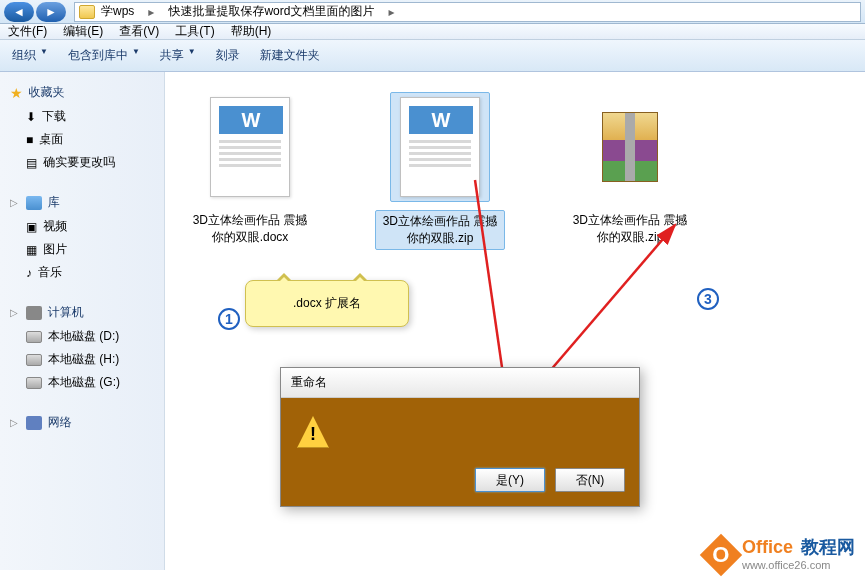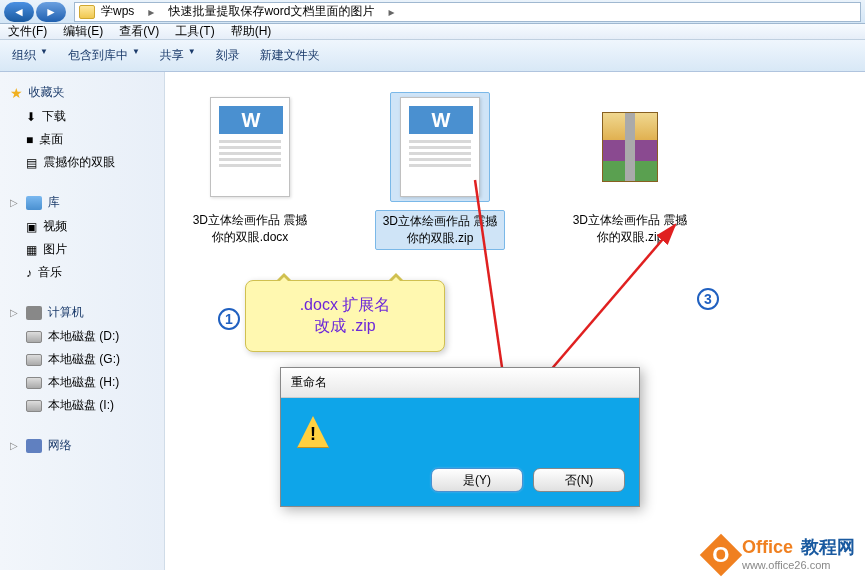--- a/index.html
+++ b/index.html
@@ -40,40 +40,40 @@
     .file-page { width: 80px; height: 100px; background: #fff; border: 1px solid #c0c0c0; box-shadow: 1px 1px 3px rgba(0,0,0,0.15); position: relative; padding: 8px; }
     .file-page .top-badge { width: 64px; height: 28px; background: #4a90d0; display: flex; align-items: center; justify-content: center; margin-bottom: 6px; }
     .file-page .top-badge .w { color: #fff; font-size: 20px; font-weight: bold; }
     .file-page .line { height: 3px; background: #d8d8d8; margin: 3px 0; }
     .file-item.selected .file-icon-wrap { background: #cfe4f7; border: 1px solid #7ab8e8; border-radius: 2px; padding: 4px; }
     .file-item.selected .file-label { background: #cfe4f7; border: 1px solid #7ab8e8; border-radius: 2px; }
     .file-label { padding: 2px 4px; line-height: 1.4; }
     .rar-icon { width: 56px; height: 70px; background: linear-gradient(to bottom, #f0d890 0%, #e0b050 40%, #8a4a90 40%, #8a4a90 70%, #5aa050 70%); border: 1px solid #886020; position: relative; }
     .rar-icon::before { content: ''; position: absolute; left: 50%; top: 0; width: 10px; height: 100%; background: #aaa; transform: translateX(-50%); }
     
-    .callout { position: absolute; left: 245px; top: 280px; width: 200px; background: #fff8b0; border: 1px solid #d0c050; border-radius: 8px; padding: 14px 16px; color: #6d28d9; font-size: 16px; text-align: center; box-shadow: 2px 2px 6px rgba(0,0,0,0.2); }
+    .callout { position: absolute; left: 245px; top: 280px; width: 164px; background: #fff8b0; border: 1px solid #d0c050; border-radius: 8px; padding: 14px 16px; color: #000000; font-size: 12px; text-align: center; box-shadow: 2px 2px 6px rgba(0,0,0,0.2); }
     .callout::before, .callout::after { content: ''; position: absolute; top: -12px; width: 0; height: 0; border: 8px solid transparent; border-bottom-color: #fff8b0; }
     .callout::before { left: 30px; border-bottom-color: #d0c050; top: -16px; }
     .callout::after { left: 30px; }
     .callout .tail2 { position: absolute; top: -16px; right: 40px; width: 0; height: 0; border: 8px solid transparent; border-bottom-color: #d0c050; }
     .callout .tail2i { position: absolute; top: -12px; right: 40px; width: 0; height: 0; border: 8px solid transparent; border-bottom-color: #fff8b0; }
     
     .num-badge { position: absolute; width: 22px; height: 22px; border: 2px solid #2060c0; border-radius: 50%; display: flex; align-items: center; justify-content: center; color: #2060c0; font-weight: bold; font-size: 14px; background: #fff; }
     .badge1 { left: 218px; top: 308px; }
     .badge2 { left: 504px; top: 480px; }
     .badge3 { left: 697px; top: 288px; }
     
-    .dialog { position: absolute; left: 280px; top: 367px; width: 360px; background: #0ea5e9; border: 1px solid #888; box-shadow: 3px 3px 12px rgba(0,0,0,0.3); }
+    .dialog { position: absolute; left: 280px; top: 367px; width: 360px; background: #a16207; border: 1px solid #888; box-shadow: 3px 3px 12px rgba(0,0,0,0.3); }
     .dialog-title { background: linear-gradient(to bottom, #fff, #e8e8e8); border-bottom: 1px solid #ccc; padding: 6px 10px; font-size: 12px; }
     .dialog-body { padding: 18px 16px 12px; display: flex; gap: 14px; }
     .warn-icon { width: 32px; height: 32px; background: #ffd040; border: 1px solid #c09020; position: relative; clip-path: polygon(50% 0%, 100% 100%, 0% 100%); display: flex; align-items: center; justify-content: center; }
     .warn-icon span { color: #000; font-weight: bold; font-size: 18px; margin-top: 4px; }
     .dialog-text { flex: 1; line-height: 1.8; }
     .dialog-buttons { padding: 8px 14px 14px; display: flex; justify-content: flex-end; gap: 10px; }
-    .dlg-btn { width: 92px; height: 24px; background: linear-gradient(to bottom, #fff, #e0e0e0); border: 1px solid #888; border-radius: 7px; cursor: pointer; font-size: 12px; }
+    .dlg-btn { width: 70px; height: 24px; background: linear-gradient(to bottom, #fff, #e0e0e0); border: 1px solid #888; border-radius: 1px; cursor: pointer; font-size: 12px; }
     .dlg-btn.default { border: 1px solid #4a90d0; box-shadow: 0 0 2px #7ab8e8; }
     
     .arrow-svg { position: absolute; left: 165px; top: 0; pointer-events: none; }
     
     .watermark { position: absolute; right: 10px; bottom: 6px; display: flex; align-items: center; gap: 6px; }
     .wm-logo { width: 30px; height: 30px; background: #f08020; transform: rotate(45deg); display: flex; align-items: center; justify-content: center; }
     .wm-logo span { transform: rotate(-45deg); color: #fff; font-size: 22px; font-weight: bold; }
     .wm-text { line-height: 1.2; }
     .wm-text .t1 { color: #f08020; font-size: 18px; font-weight: bold; }
     .wm-text .t1 b { color: #1a5aa0; padding-left: 8px; }
@@ -137,21 +137,21 @@
       <div class="nav-item">
           <span>⬇</span>
           <span>下载</span>
         </div>
       <div class="nav-item">
           <span>■</span>
           <span>桌面</span>
         </div>
       <div class="nav-item">
           <span>▤</span>
-          <span>震撼你的双眼</span>
+          <span>确实要更改吗</span>
         </div>
     </div>
     <div class="nav-section">
       <div class="nav-header">
           <span class="expand">▷</span>
           <div class="lib-icon"></div>
           <span>库</span>
         </div>
       <div class="nav-item">
           <span>▣</span>
@@ -171,29 +171,25 @@
           <span class="expand">▷</span>
           <div class="comp-icon"></div>
           <span>计算机</span>
         </div>
       <div class="nav-item">
           <div class="drive-icon"></div>
           <span>本地磁盘 (D:)</span>
         </div>
       <div class="nav-item">
           <div class="drive-icon"></div>
+          <span>本地磁盘 (H:)</span>
+        </div>
+      <div class="nav-item">
+          <div class="drive-icon"></div>
           <span>本地磁盘 (G:)</span>
-        </div>
-      <div class="nav-item">
-          <div class="drive-icon"></div>
-          <span>本地磁盘 (H:)</span>
-        </div>
-      <div class="nav-item">
-          <div class="drive-icon"></div>
-          <span>本地磁盘 (I:)</span>
         </div>
     </div>
     <div class="nav-section">
       <div class="nav-header">
           <span class="expand">▷</span>
           <div class="net-icon"></div>
           <span>网络</span>
         </div>
     </div>
   </div>
@@ -247,21 +243,20 @@
     </marker>
   </defs>
   <line x1="310" y1="180" x2="342" y2="402" stroke="#e02020" stroke-width="2.5" marker-end="url(#ah)"></line>
   <line x1="360" y1="400" x2="510" y2="225" stroke="#e02020" stroke-width="2.5" marker-end="url(#ah)"></line>
 </svg>
 
 <div class="callout">
   <div class="tail2"></div>
     <div class="tail2i"></div>
   <div>.docx 扩展名</div>
-  <div>改成 .zip</div>
 </div>
 
 <div class="num-badge badge1">1</div>
 <div class="num-badge badge2">2</div>
 <div class="num-badge badge3">3</div>
 
 <div class="dialog">
   <div class="dialog-title">重命名</div>
   <div class="dialog-body">
     <div class="warn-icon">

